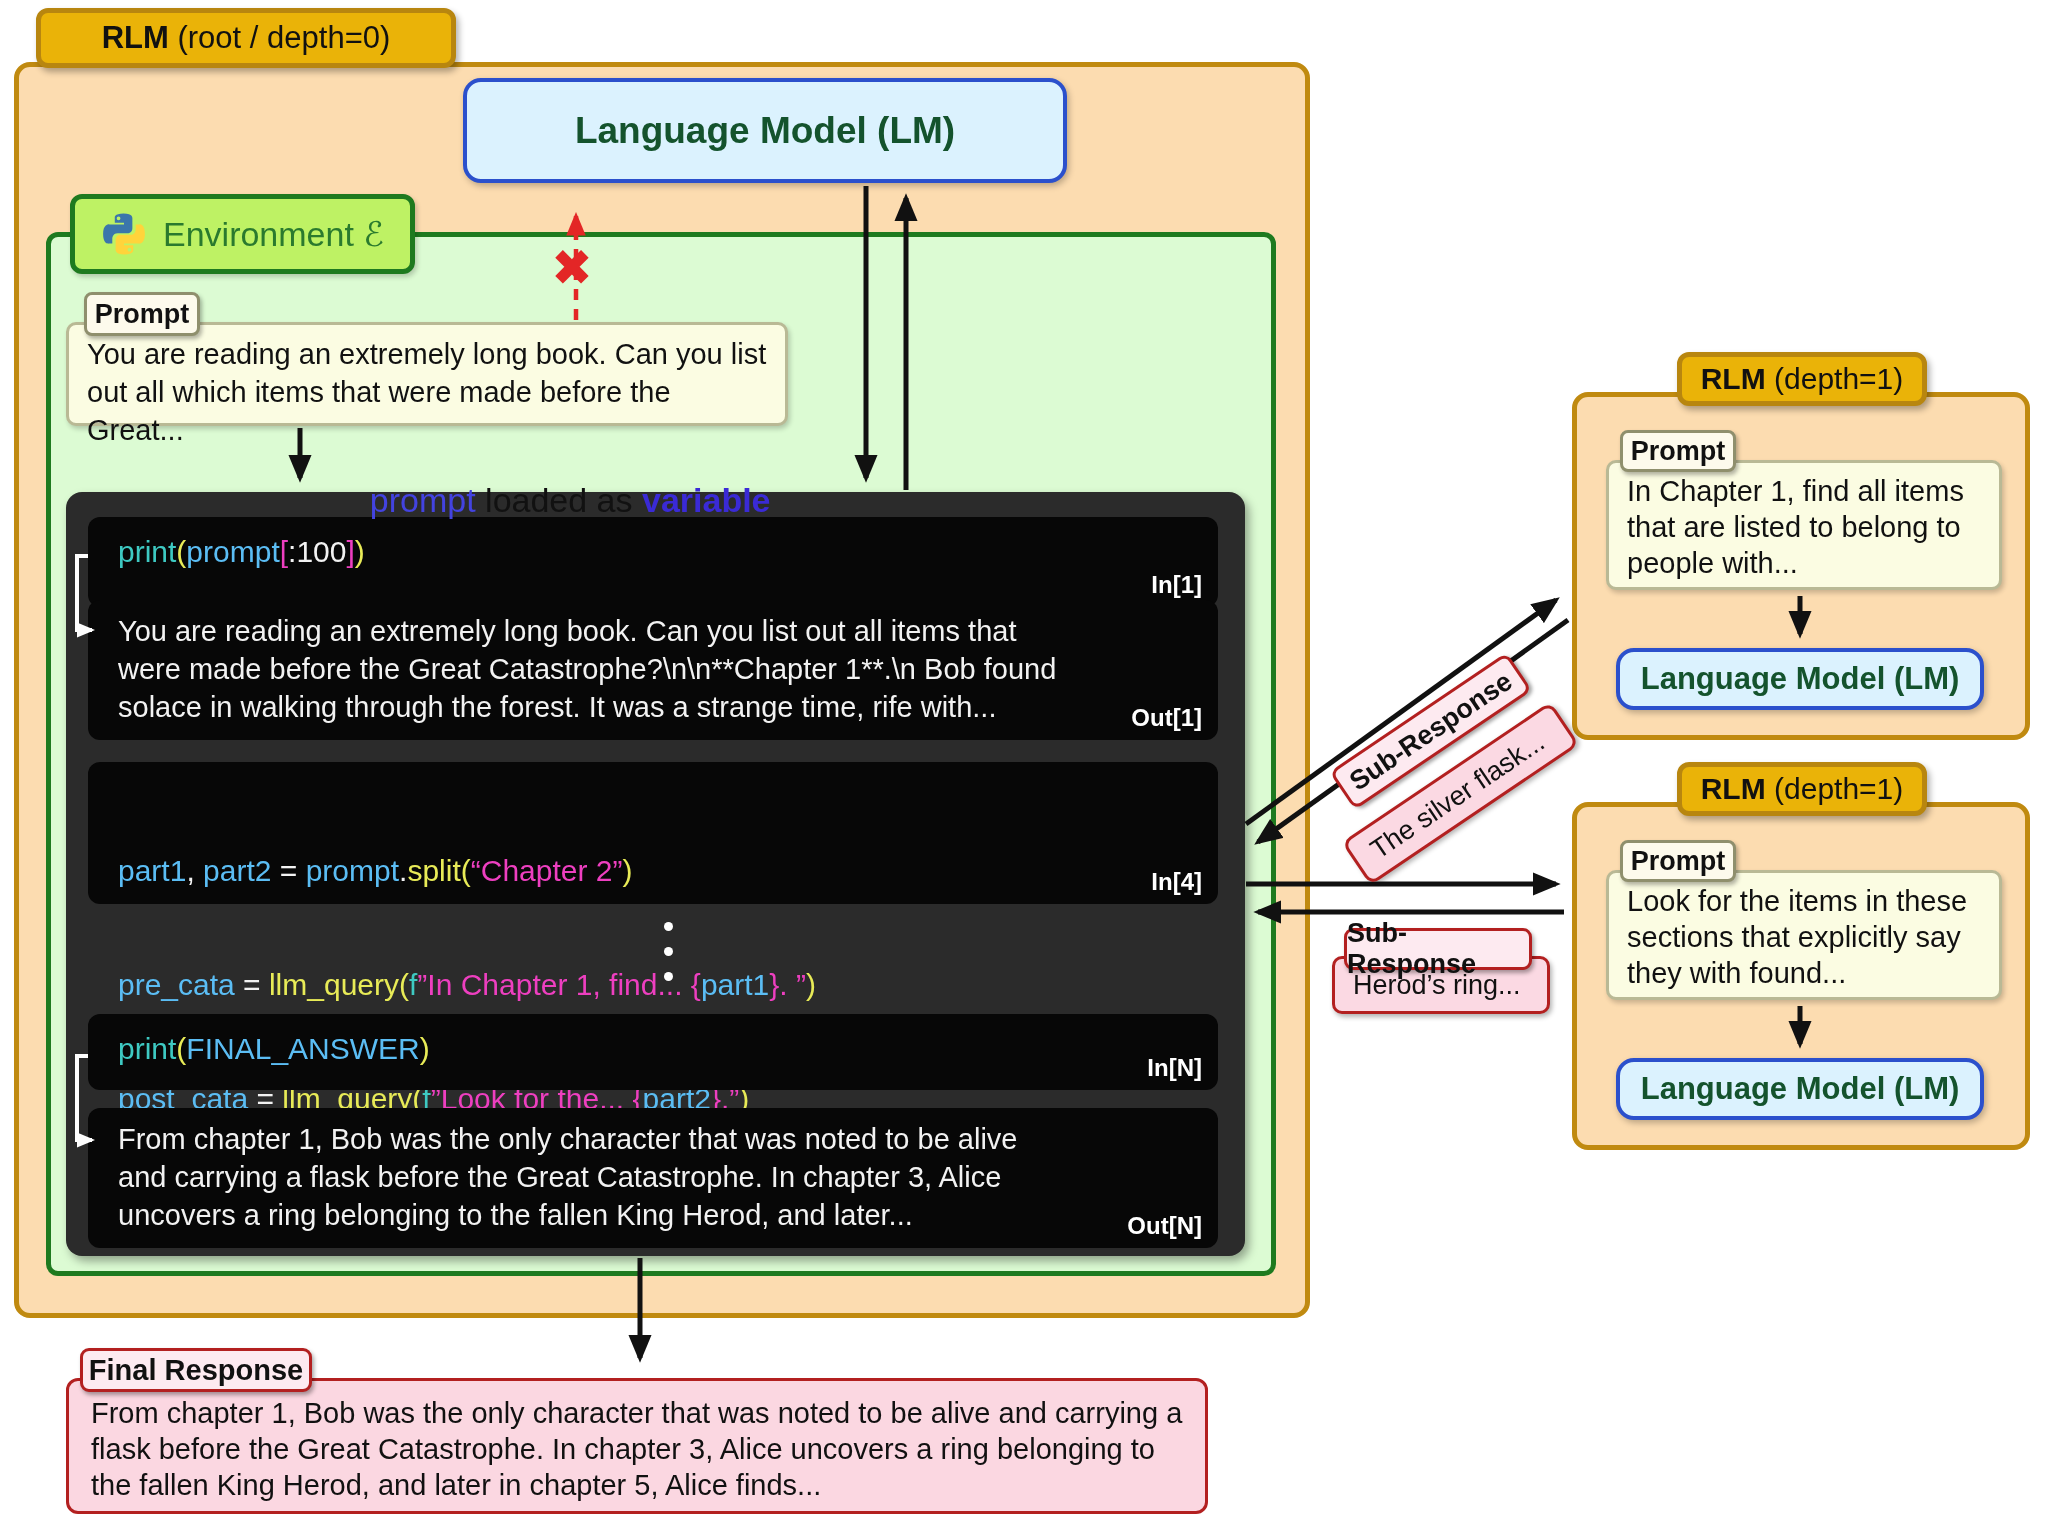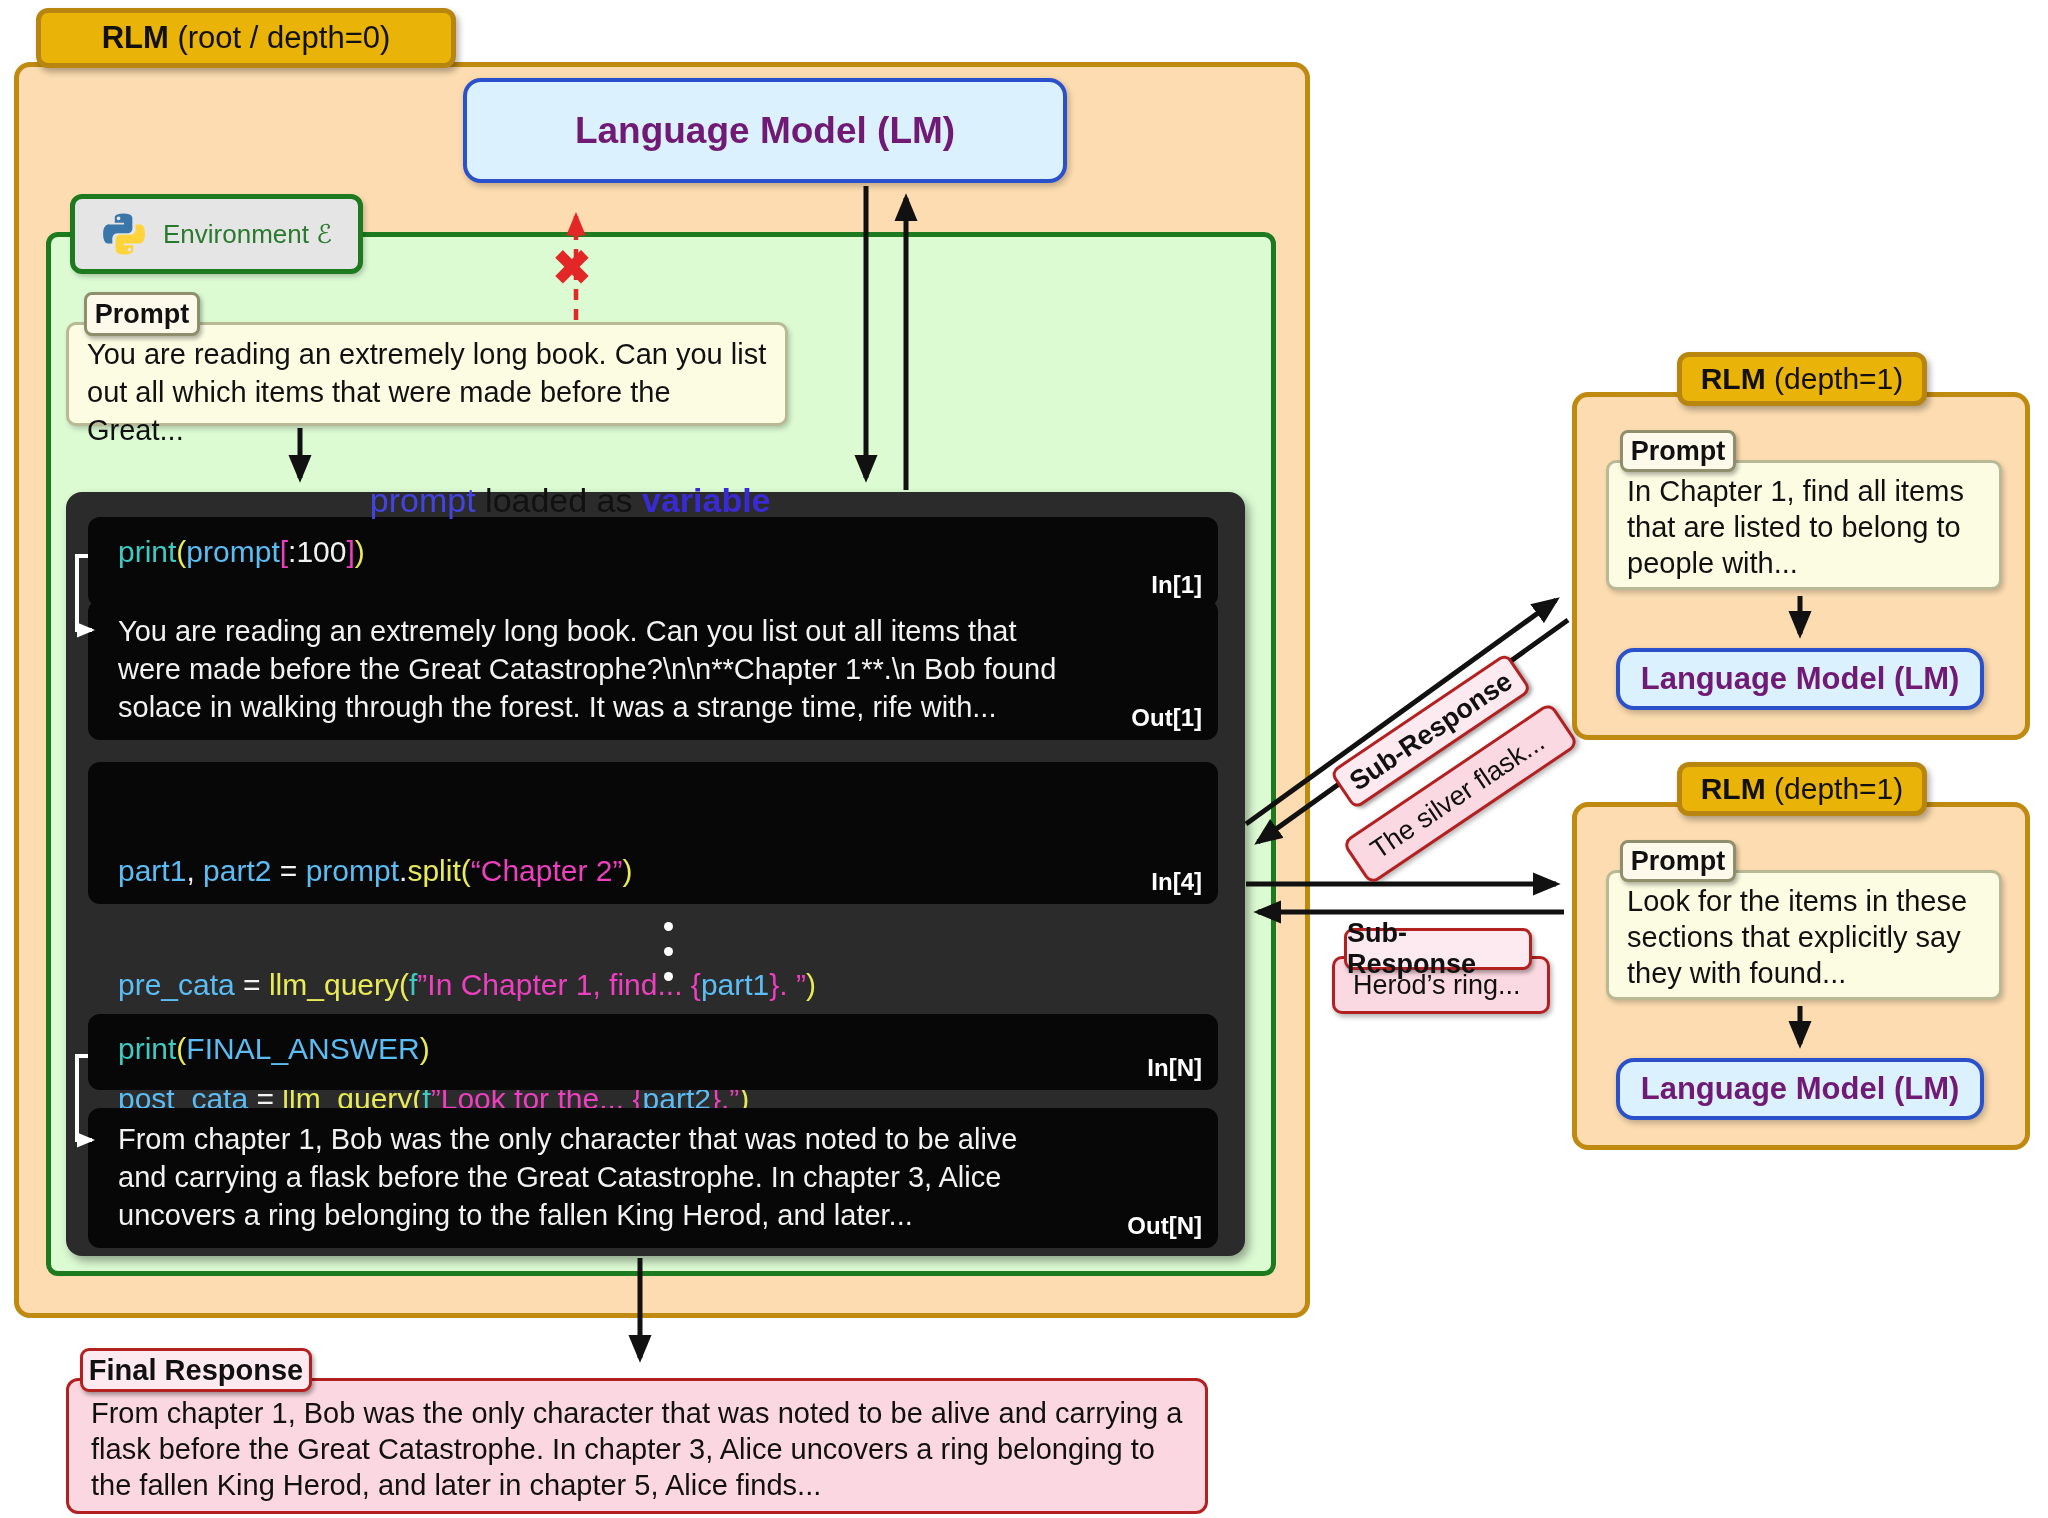--- a/index.html
+++ b/index.html
@@ -8,25 +8,25 @@
   .abs{position:absolute;box-sizing:border-box;}
 
   
   .rlm-box{background:#fcdcb0;border:5px solid #c08a10;border-radius:16px;}
   .titlebox{background:#eab308;border:5px solid #b8860f;border-radius:12px;
             font-size:31px;display:flex;align-items:center;justify-content:center;
             box-shadow:3px 4px 6px rgba(0,0,0,.3);white-space:pre;z-index:30;}
   .titlebox b{font-weight:bold;}
   .lm-box{background:#dbf2fe;border:4px solid #2b50cc;border-radius:18px;
           display:flex;align-items:center;justify-content:center;
-          color:#701a75;font-weight:bold;box-shadow:2px 3px 6px rgba(0,0,0,.25);z-index:20;}
+          color:#14532d;font-weight:bold;box-shadow:2px 3px 6px rgba(0,0,0,.25);z-index:20;}
   .env-box{background:#dcfbd3;border:5px solid #1e7a1f;border-radius:12px;}
-  .env-label{background:#e5e5e5;border:5px solid #1e7a1f;border-radius:12px;
+  .env-label{background:#bef264;border:5px solid #1e7a1f;border-radius:12px;
              display:flex;align-items:center;gap:16px;padding:0 26px;
-             color:#2a7a2e;font-size:26px;z-index:30;box-shadow:2px 3px 5px rgba(0,0,0,.2);}
+             color:#2a7a2e;font-size:34px;z-index:30;box-shadow:2px 3px 5px rgba(0,0,0,.2);}
 
   
   .plabel{background:#fdfaec;border:3px solid #8f8f6d;border-radius:8px;
           font-weight:bold;display:flex;align-items:center;justify-content:center;
           box-shadow:2px 3px 4px rgba(0,0,0,.3);z-index:32;}
   .pbody{background:#fbfce2;border:3px solid #b9b995;border-radius:10px;
          padding:10px 18px;font-size:29px;line-height:38px;z-index:31;
          box-shadow:2px 3px 5px rgba(0,0,0,.2);}
   .note{font-size:34px;z-index:25;white-space:pre;}
   .note .kw{color:#4343e0;}

